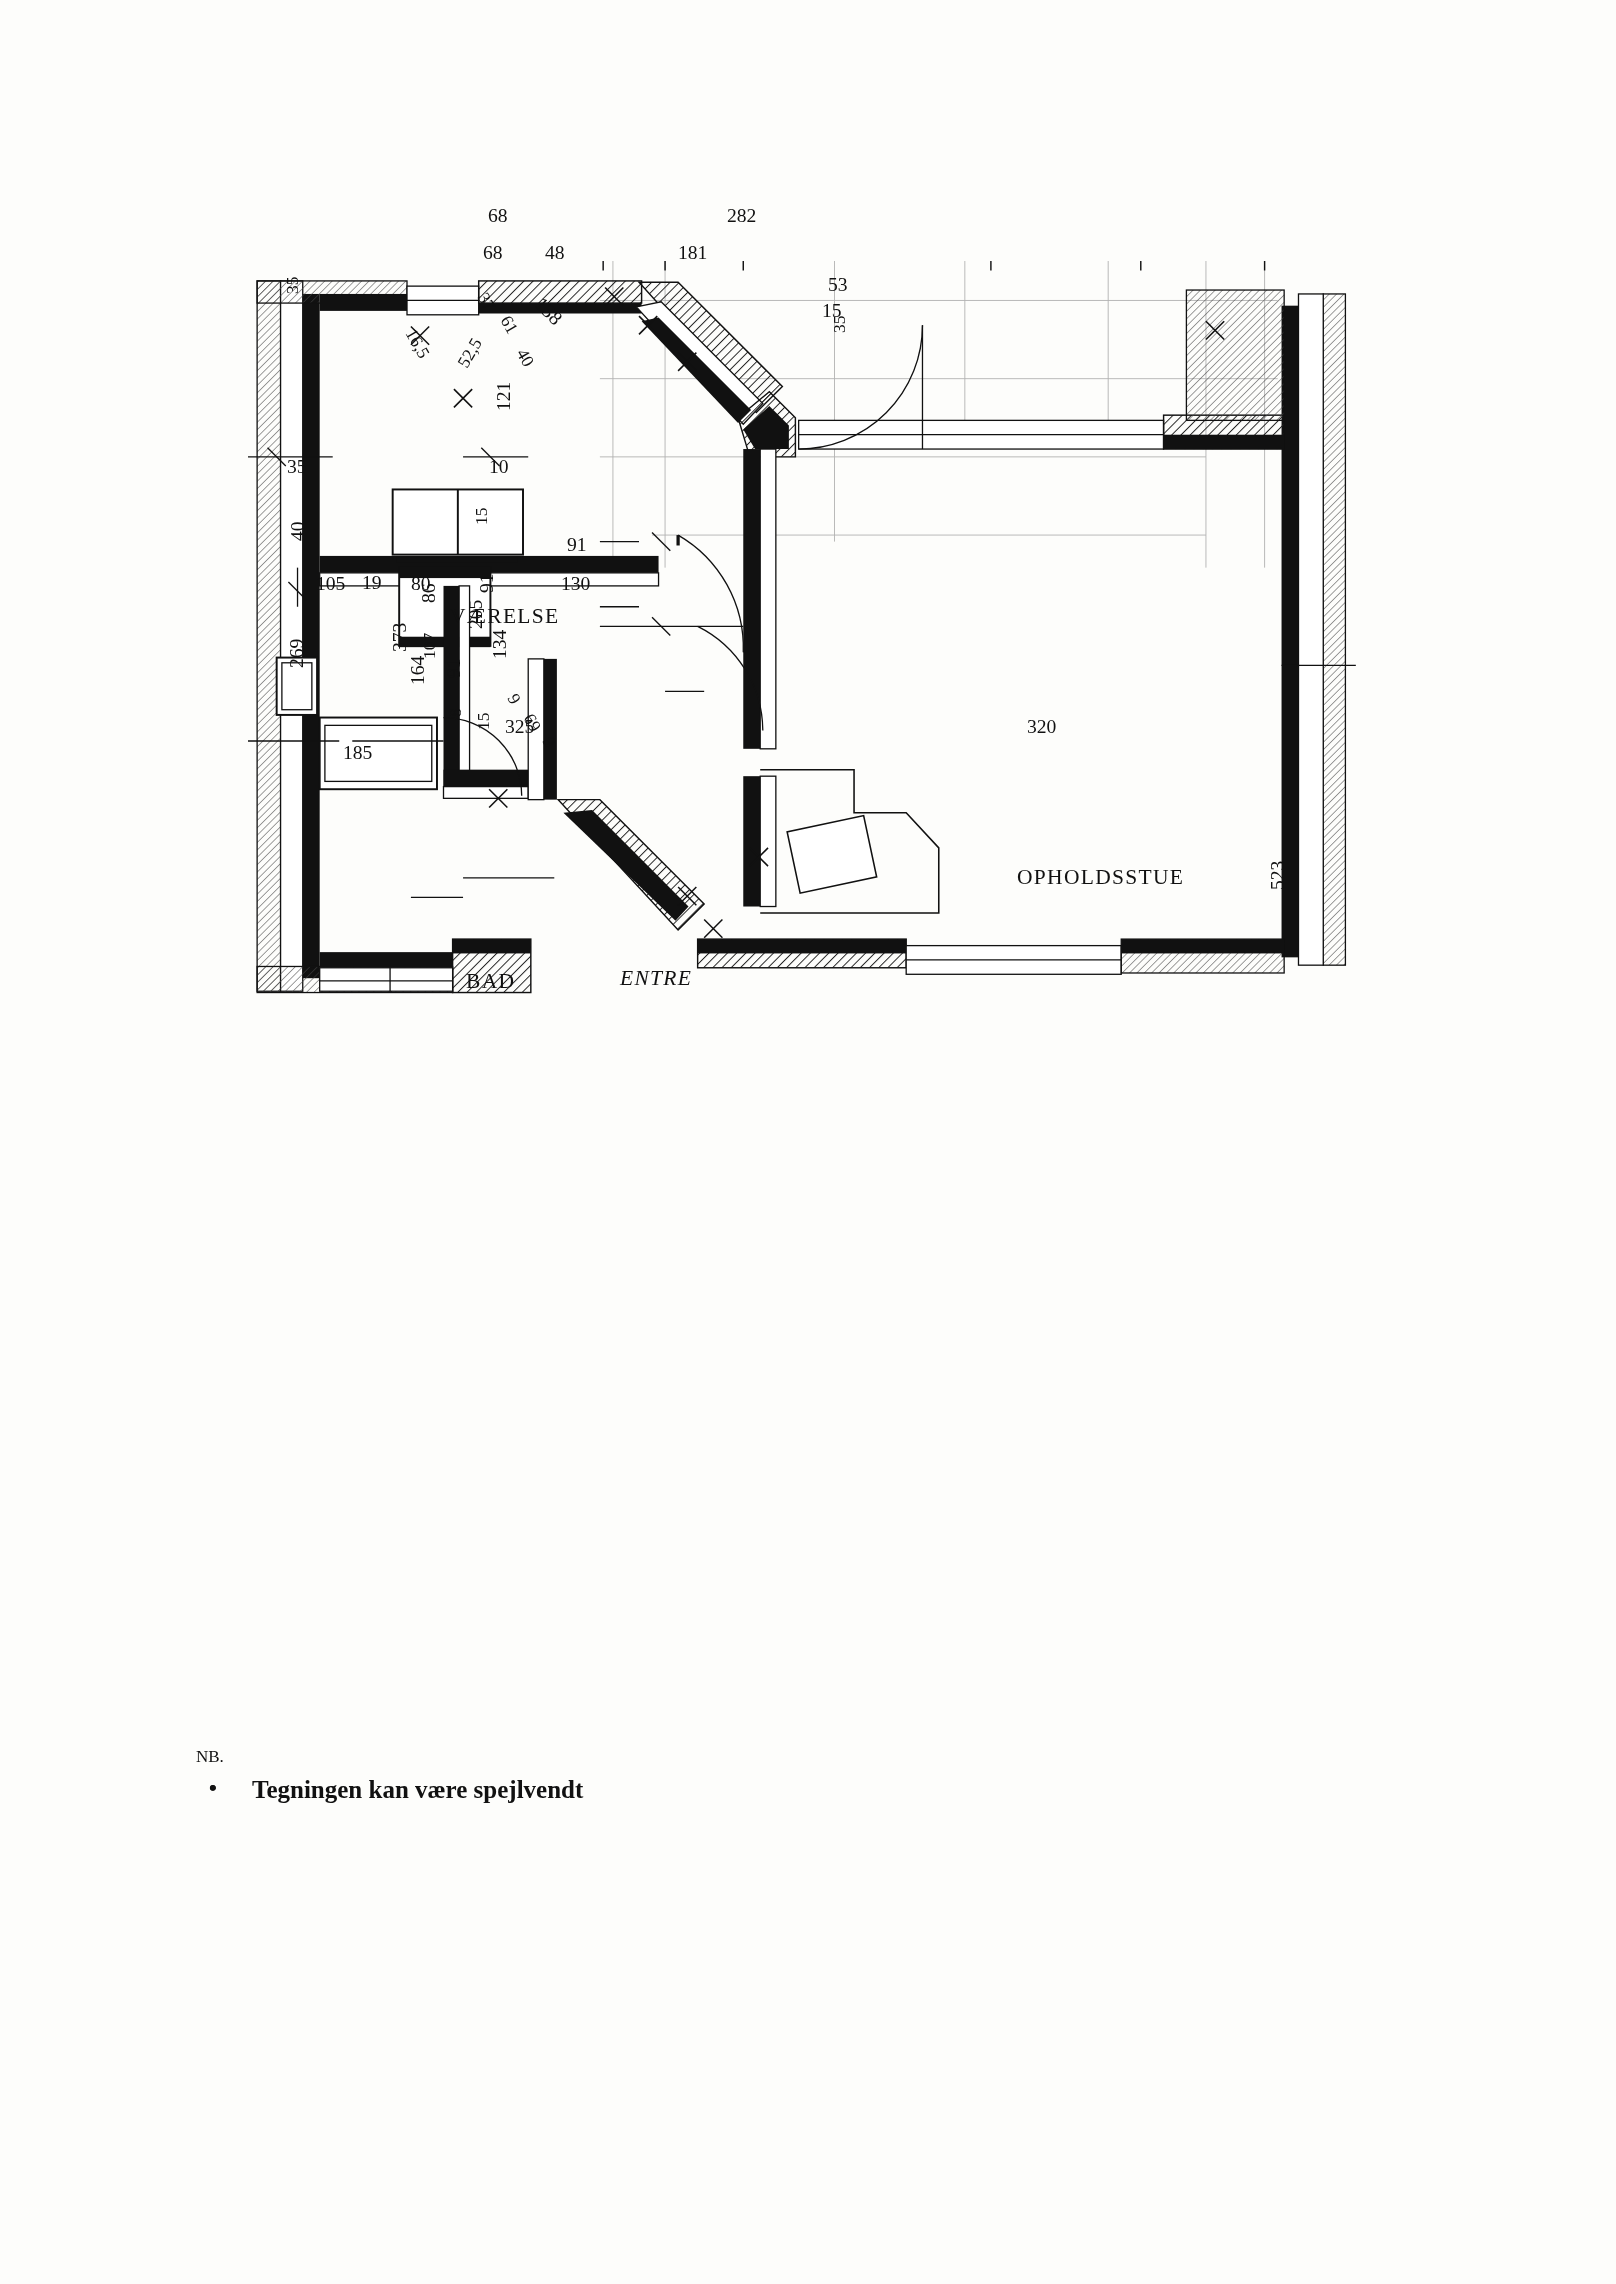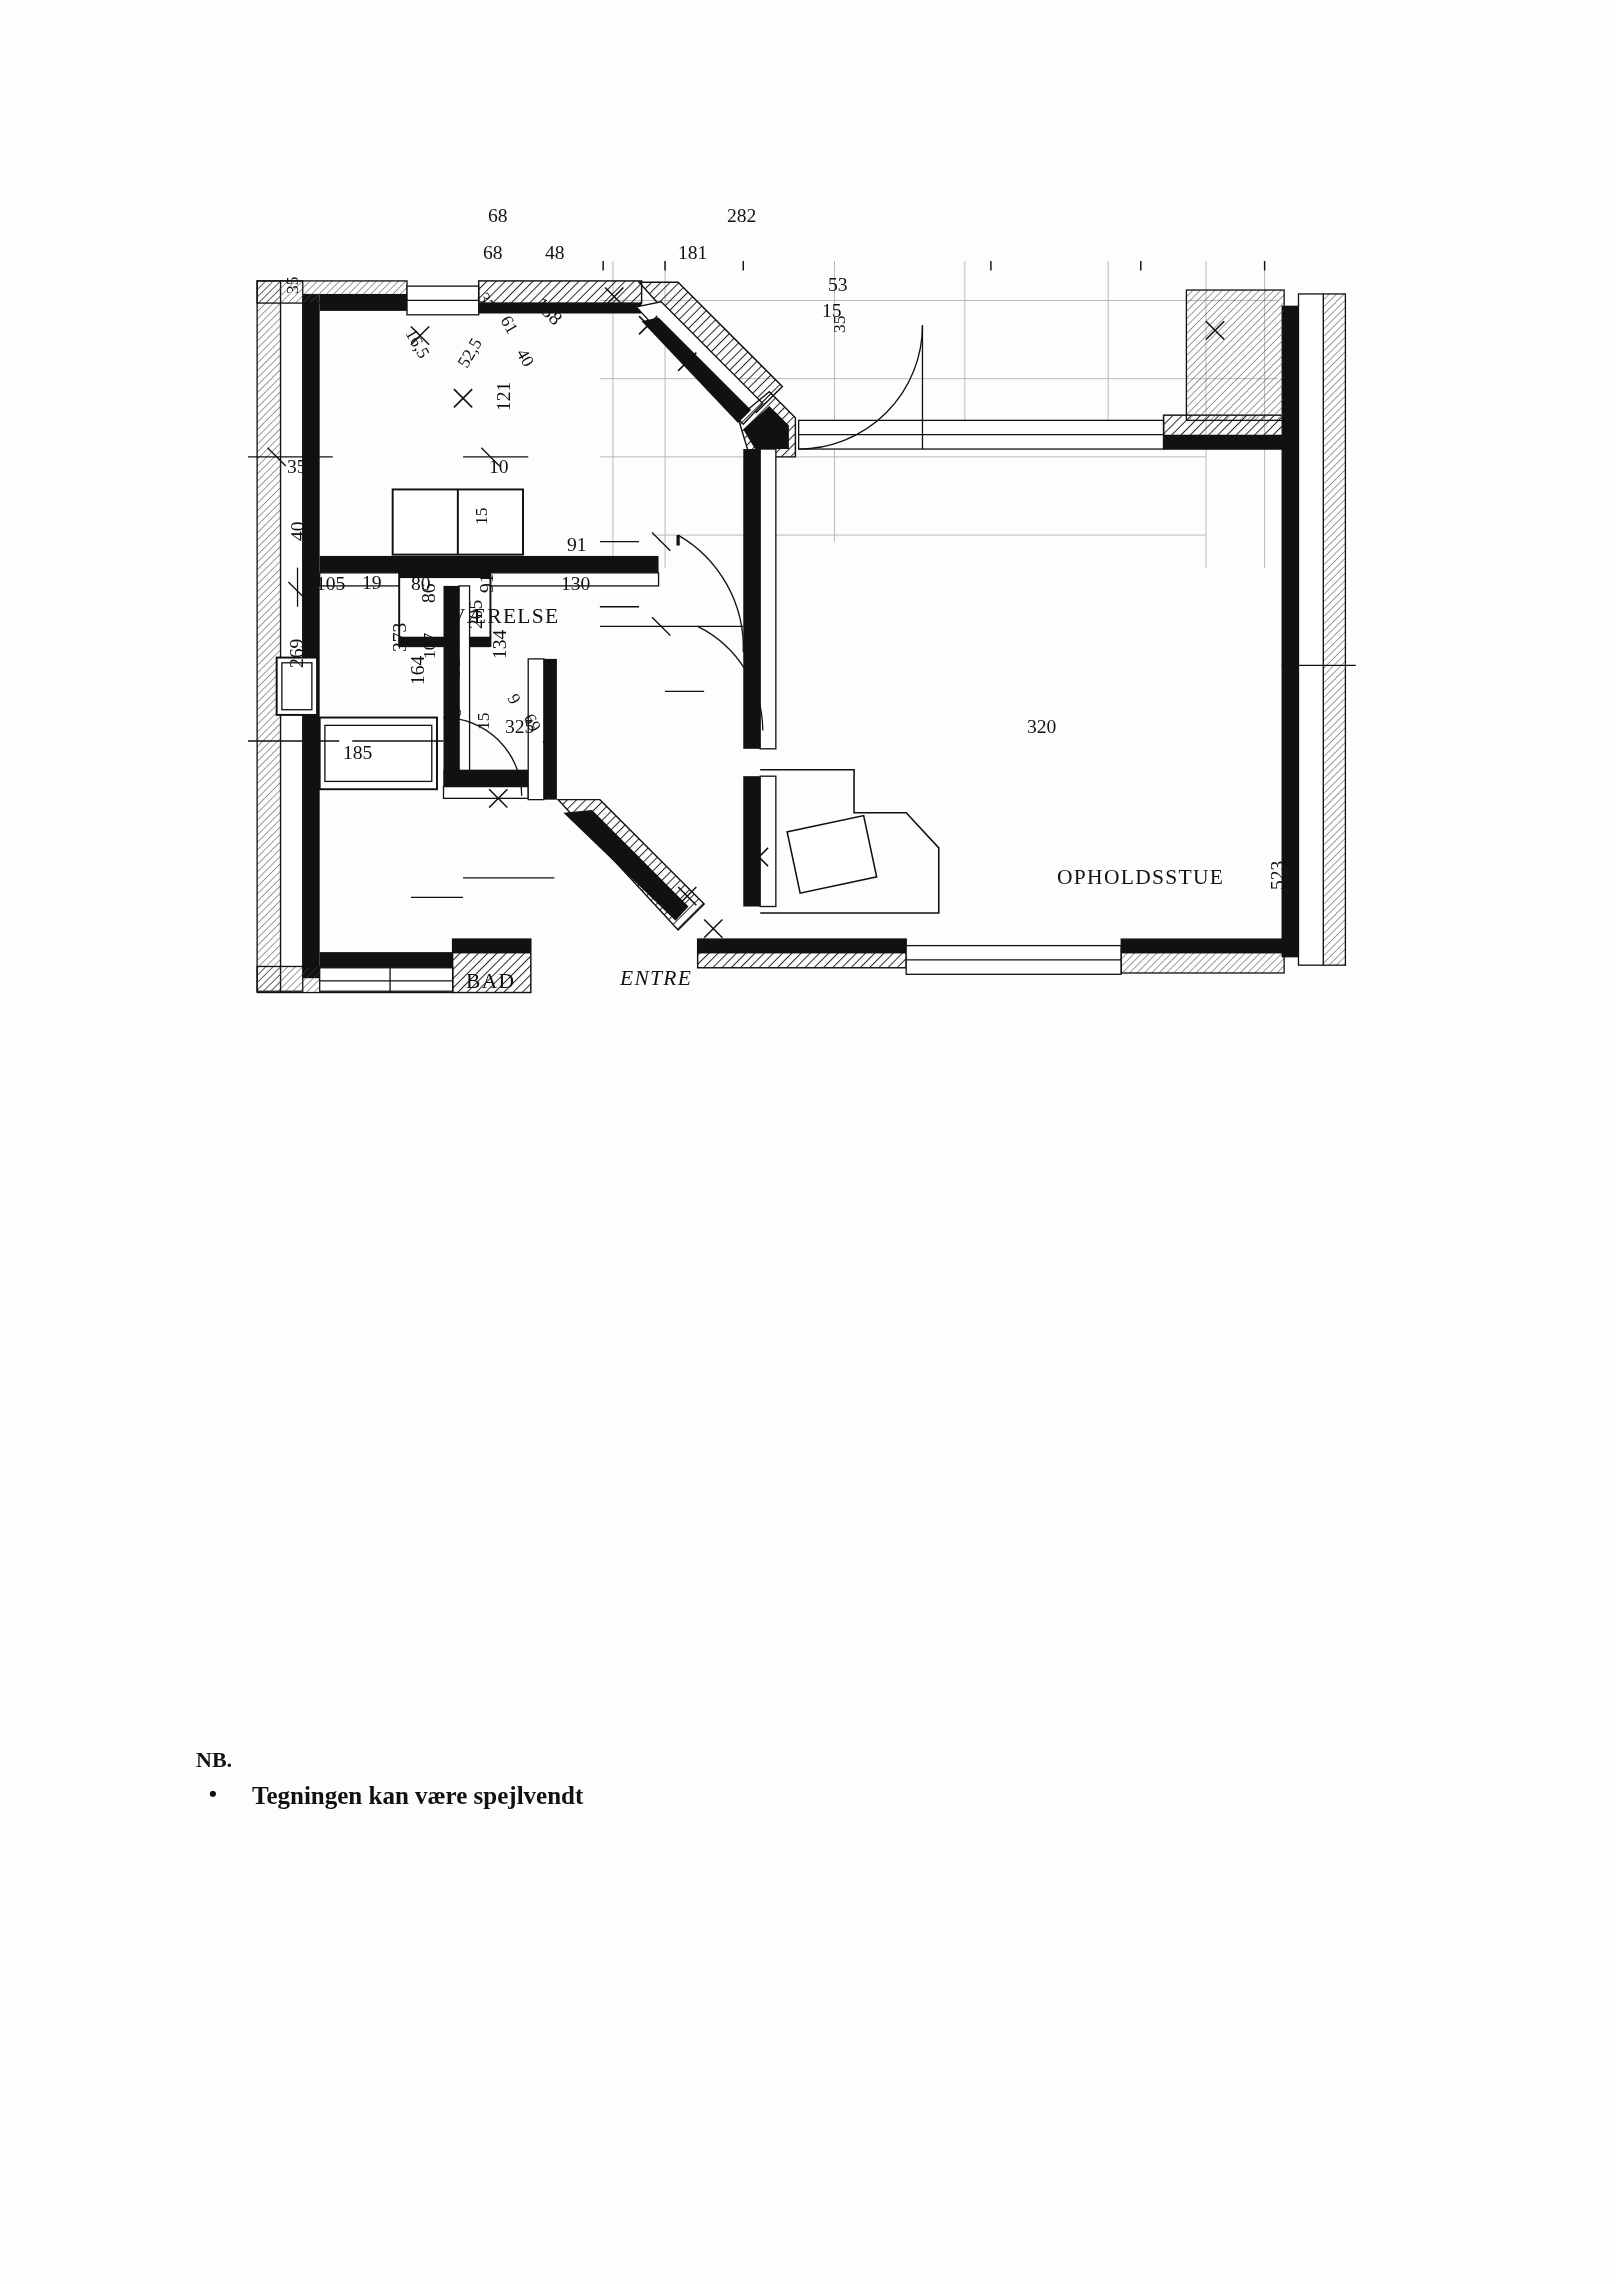--- a/index.html
+++ b/index.html
@@ -58,22 +58,22 @@
 
   
   #note {
     position: absolute;
     left: 196px;
     top: 1747px;
     width: 1238px;
     font-family: "Liberation Serif", serif;
   }
   #note .nb-title {
-    font-size: 22px;
-    font-weight: bold;
+    font-size: 17px;
+    font-weight: normal;
     margin: 0 0 6.5px 0;
   }
   #note ul {
     list-style: none;
     margin: 0;
     padding: 0;
   }
   #note li {
     font-size: 25px;
     font-weight: bold;
@@ -287,21 +287,21 @@
         <line x1="660" y1="960" x2="688" y2="988"></line>
         <line x1="660" y1="988" x2="688" y2="960"></line>
         <line x1="700" y1="1010" x2="728" y2="1038"></line>
         <line x1="700" y1="1038" x2="728" y2="1010"></line>
         <line x1="370" y1="810" x2="398" y2="838"></line>
         <line x1="370" y1="838" x2="398" y2="810"></line>
       </g>
     </svg>
 
     <div class="lbl room" style="left:202px;  top:345px;">VÆRELSE</div>
-    <div class="lbl room" style="left:769px; top:606px;margin-left:40px;">OPHOLDSSTUE</div>
+    <div class="lbl room" style="left:769px; top:606px;">OPHOLDSSTUE</div>
     <div class="lbl room" style="left:218px;  top:710px;">BAD</div>
     <div class="lbl room" style="left:372px;  top:707px;font-style:italic;">ENTRE</div>
 
     <div class="lbl dim rot90" style="left:142px;  top:391px;">373</div>
     <div class="lbl dim" style="left:257px;  top:456px;">325</div>
     <div class="lbl dim" style="left:779px; top:456px;">320</div>
     <div class="lbl dim rot90" style="left:1020px; top:629px;">523</div>
 
     <div class="lbl dim" style="left:240px;  top:-55px;">68</div>
     <div class="lbl dim" style="left:479px;  top:-55px;">282</div>

